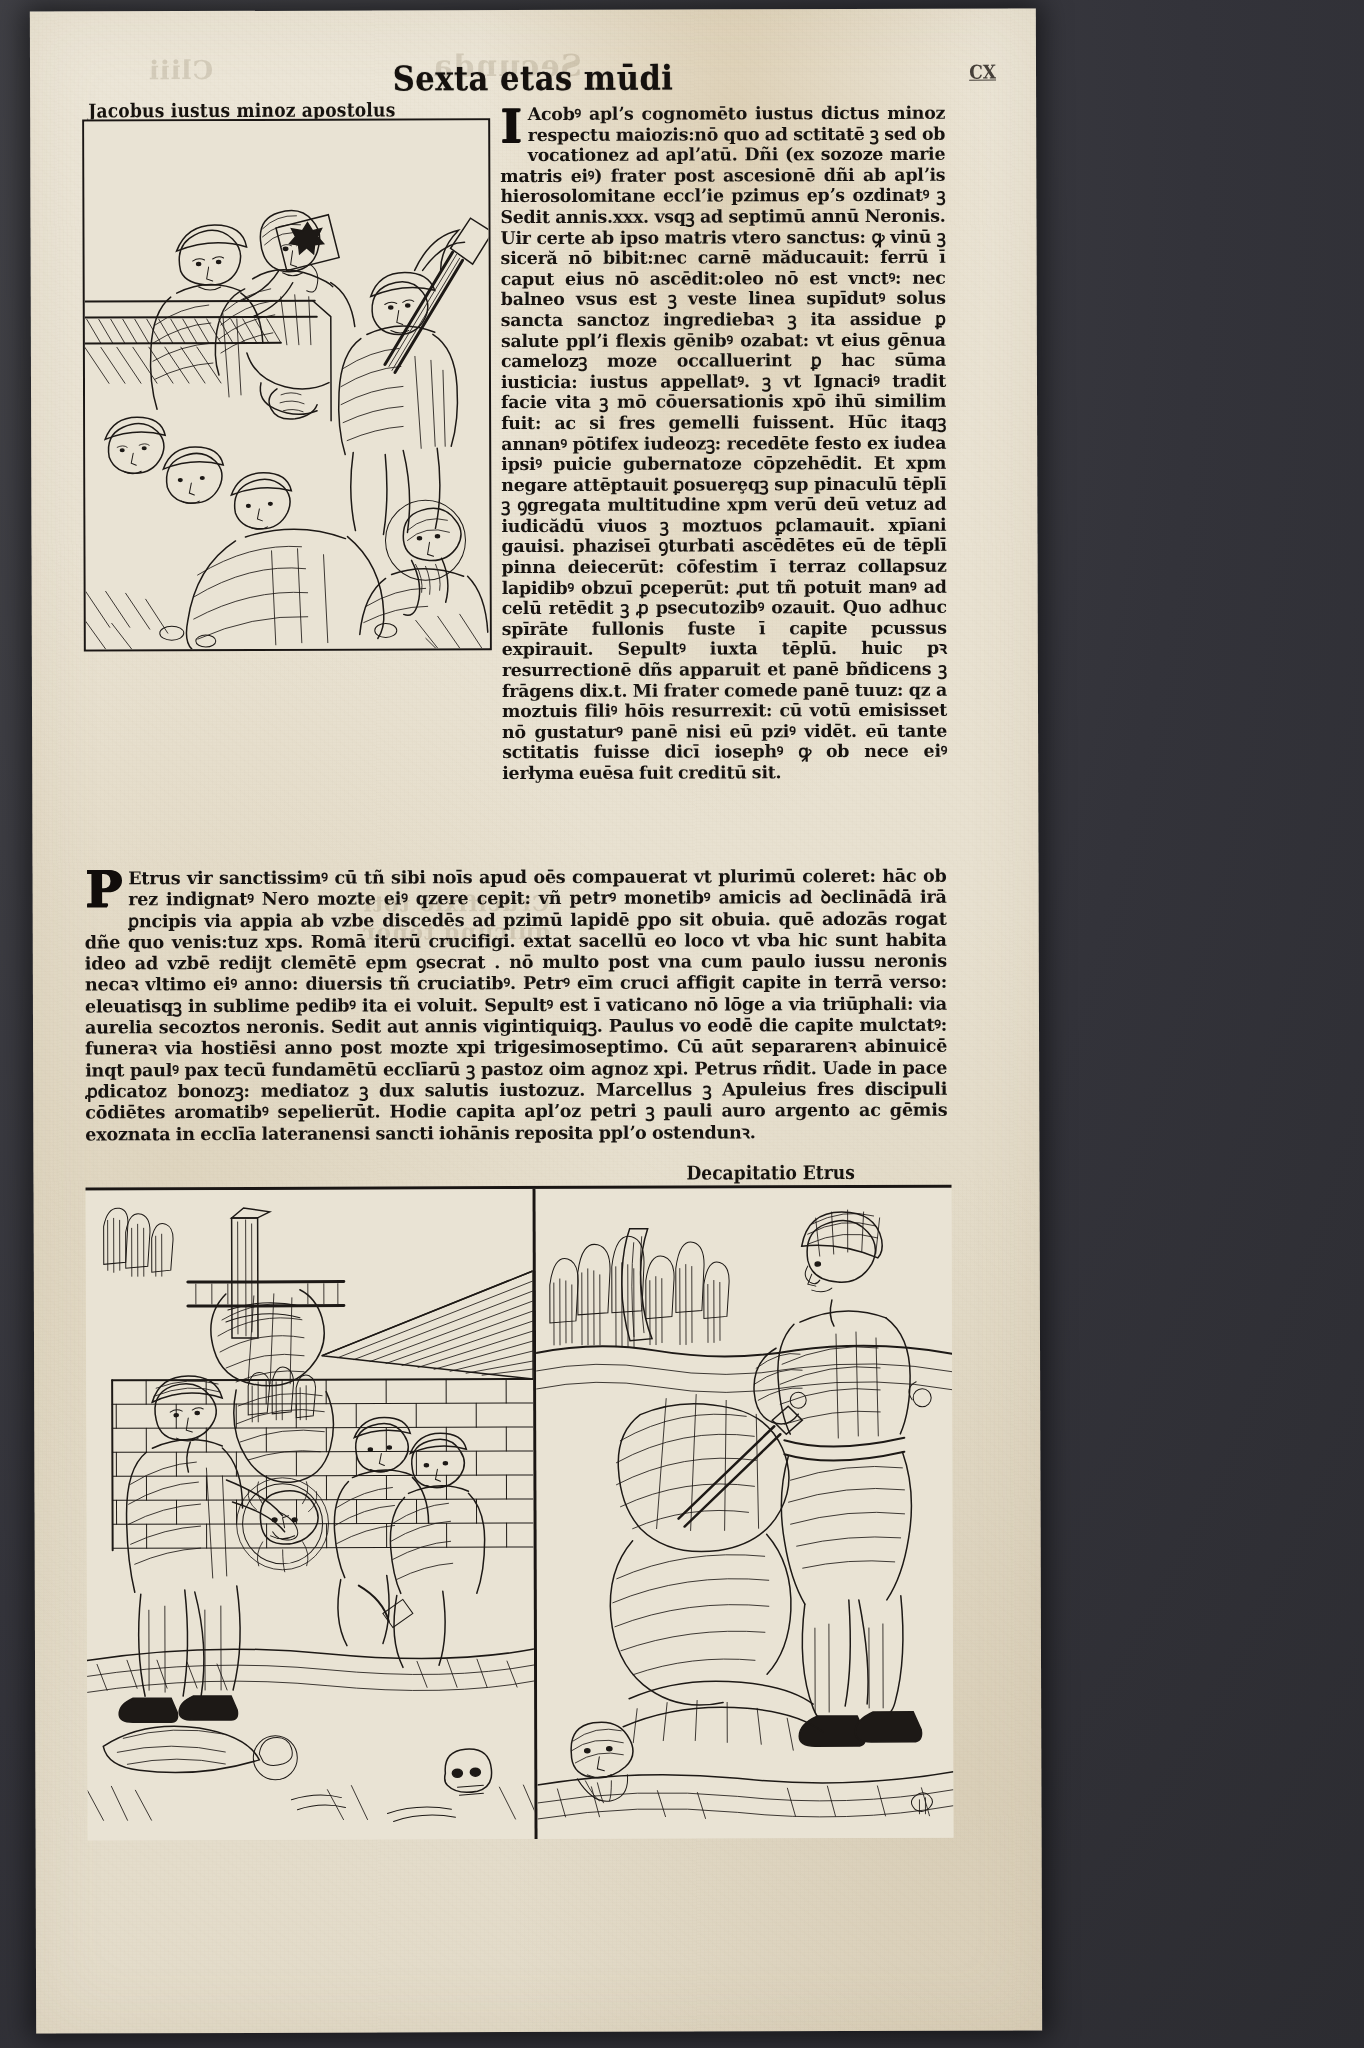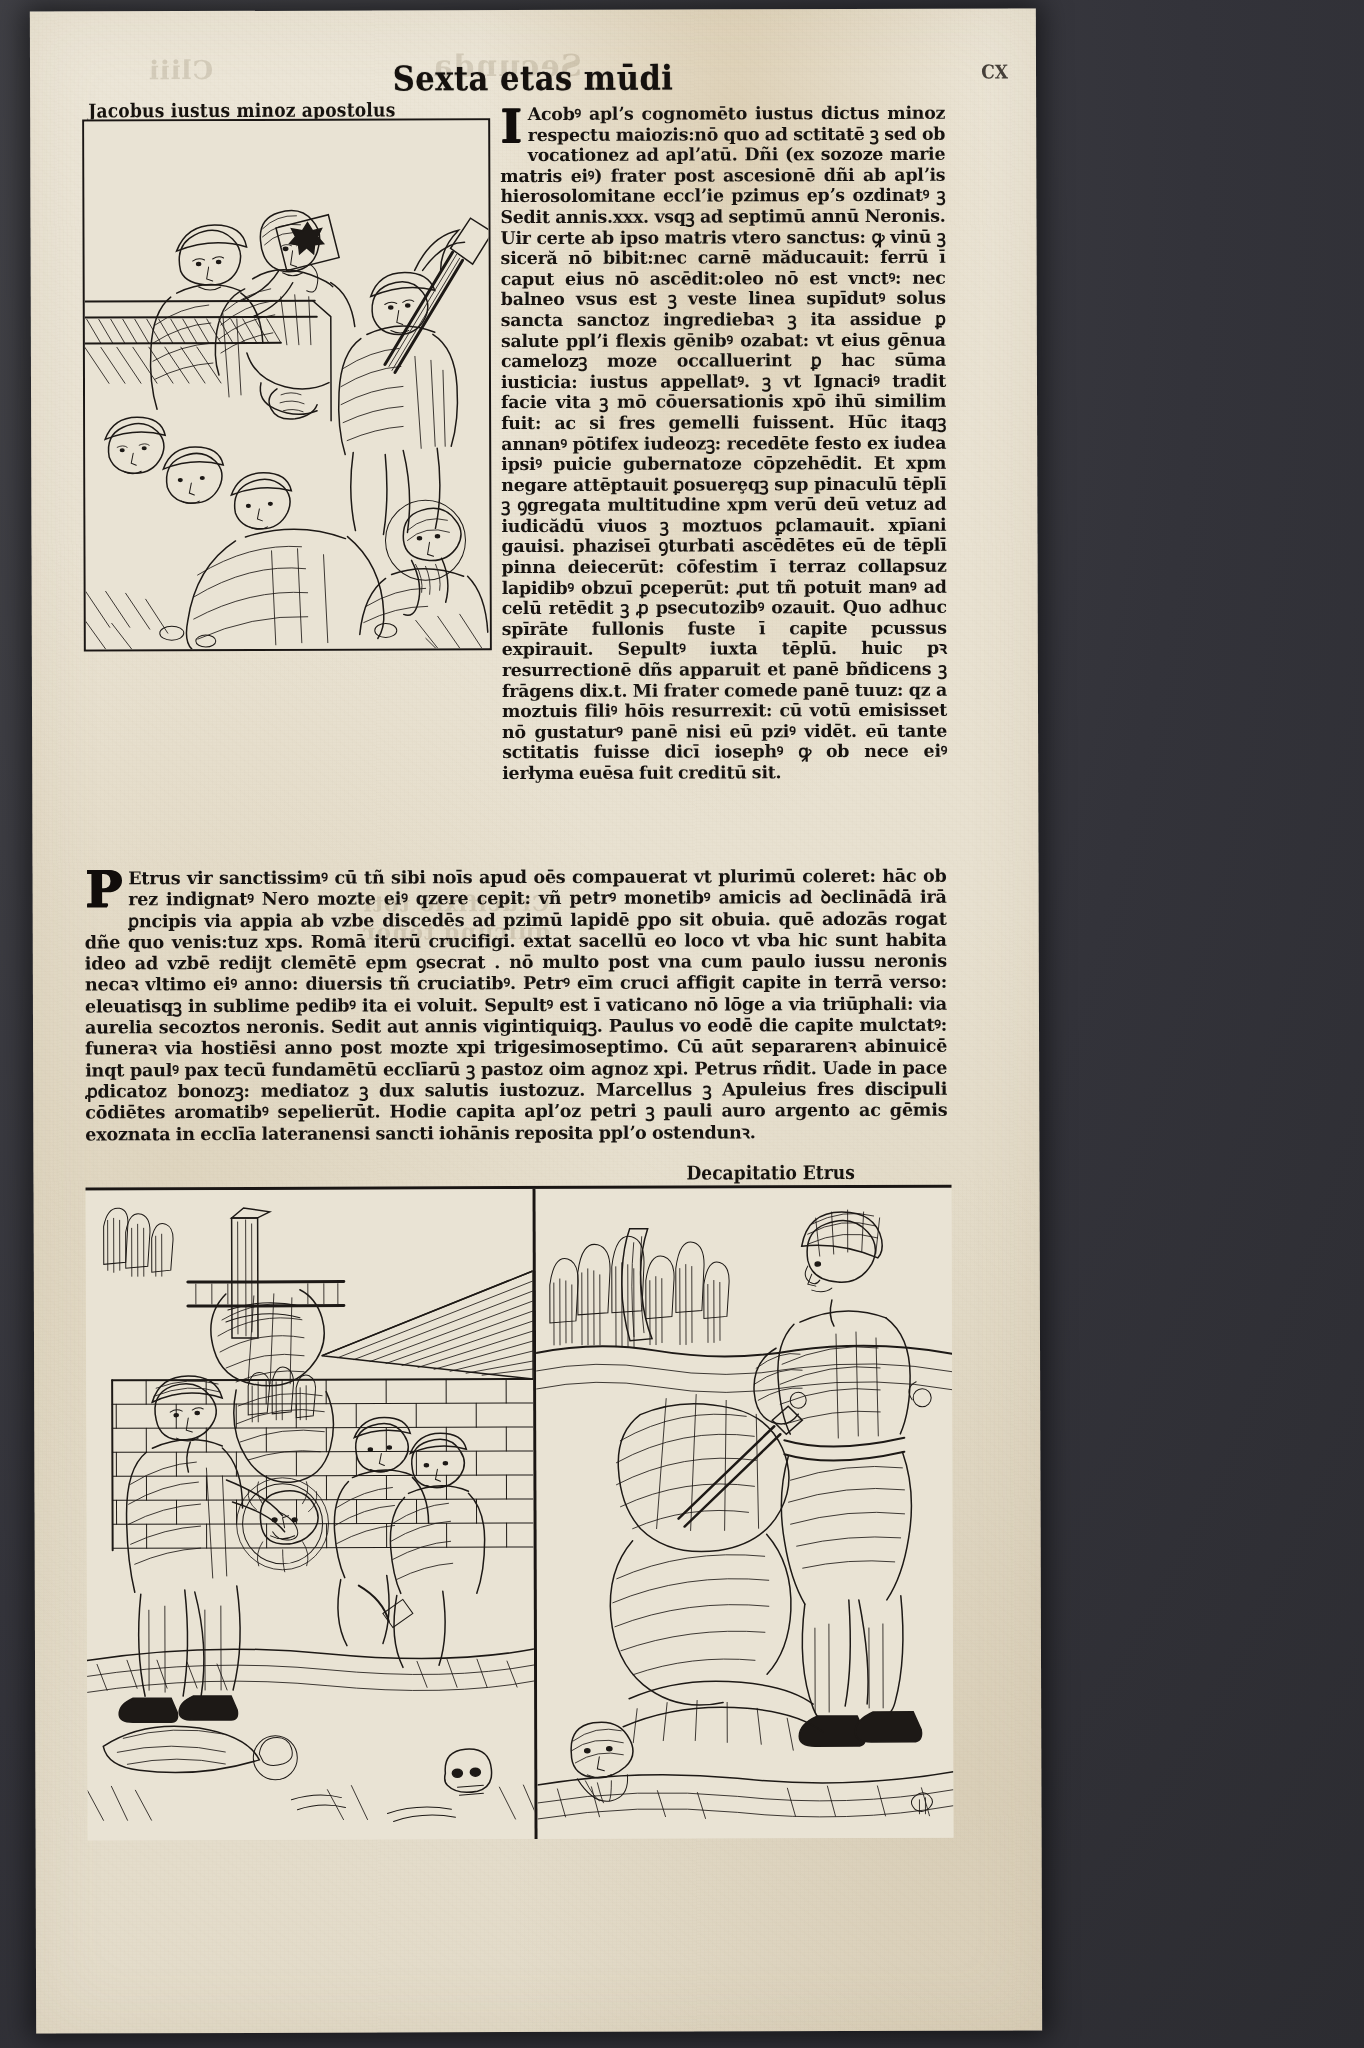--- a/index.html
+++ b/index.html
@@ -76,25 +76,26 @@
     left: 0; right: 0;
     top: 48px;
     text-align: center;
     font-size: 34px;
     letter-spacing: 0.5px;
     color: #15110e;
     text-shadow: 0 0 1px rgba(20,16,12,.5);
   }
   #folio {
     position: absolute;
-    right: 28px;
+    right: 40px;
     top: 52px;
     font-size: 19px;
     color: #2a2420;
     opacity: .85;
+    text-decoration: underline;
   }
 
   
   #cap-james {
     position: absolute;
     left: 58px;
     top: 88px;
     width: 390px;
     font-size: 19px;
     color: #17130f;

